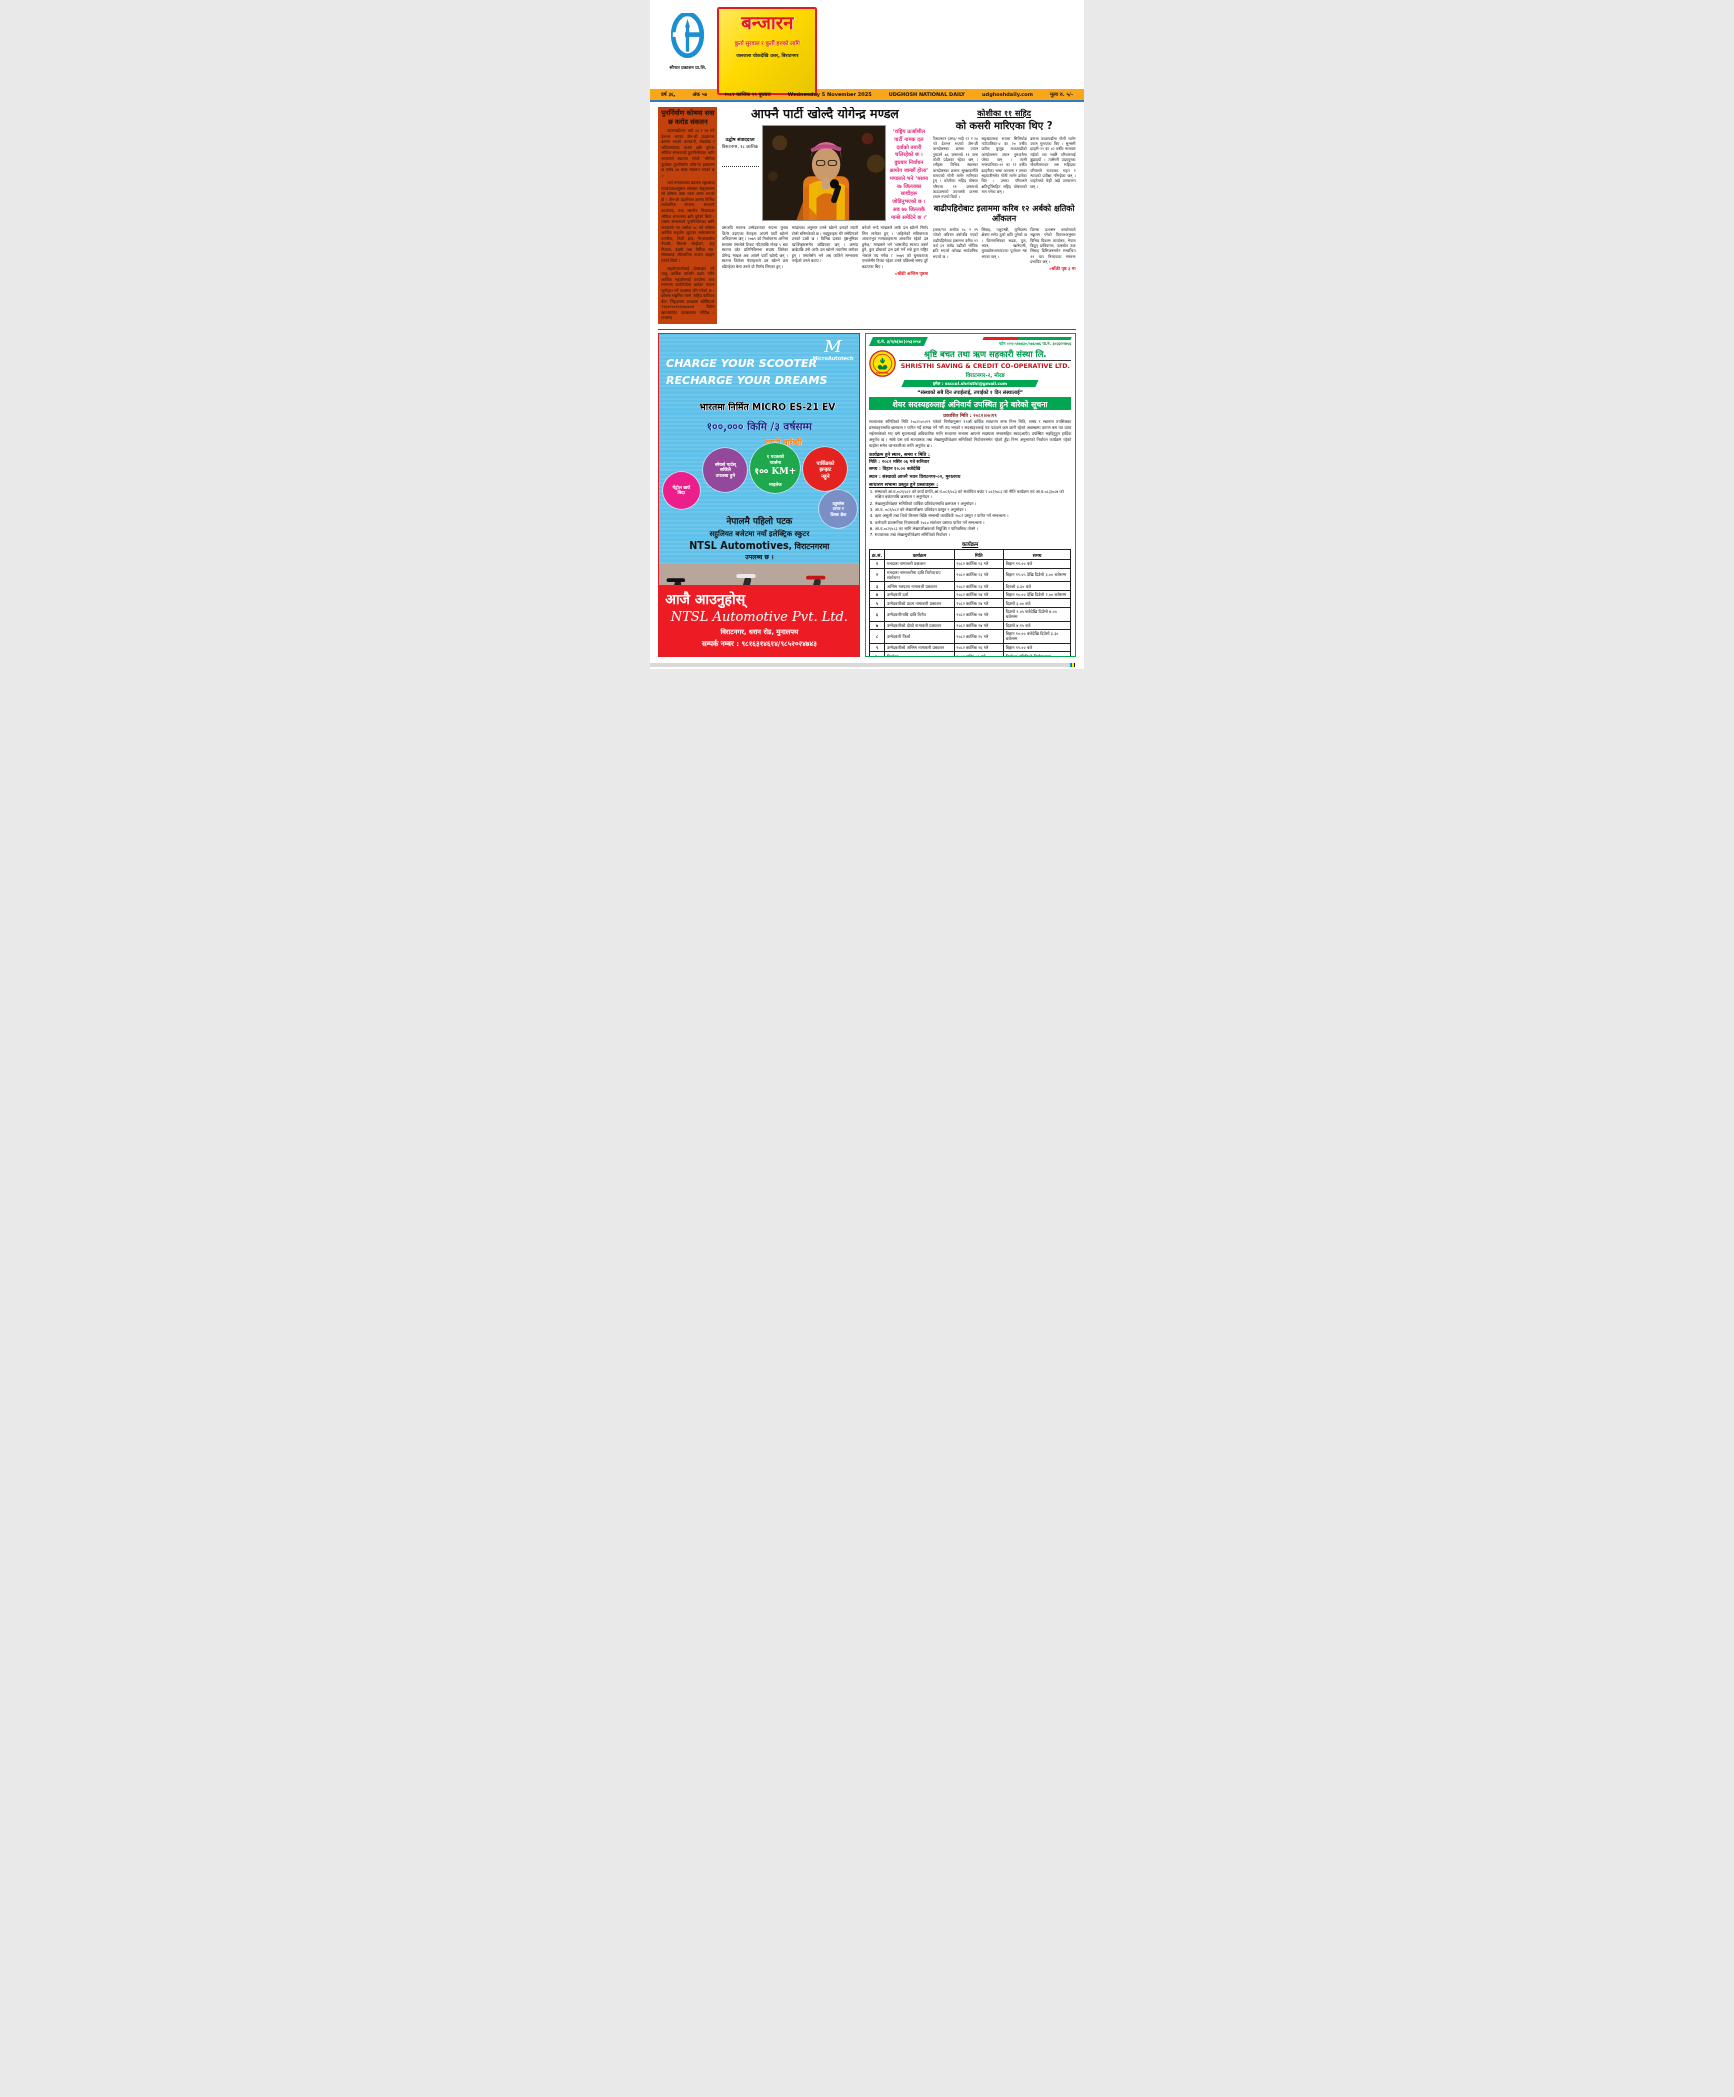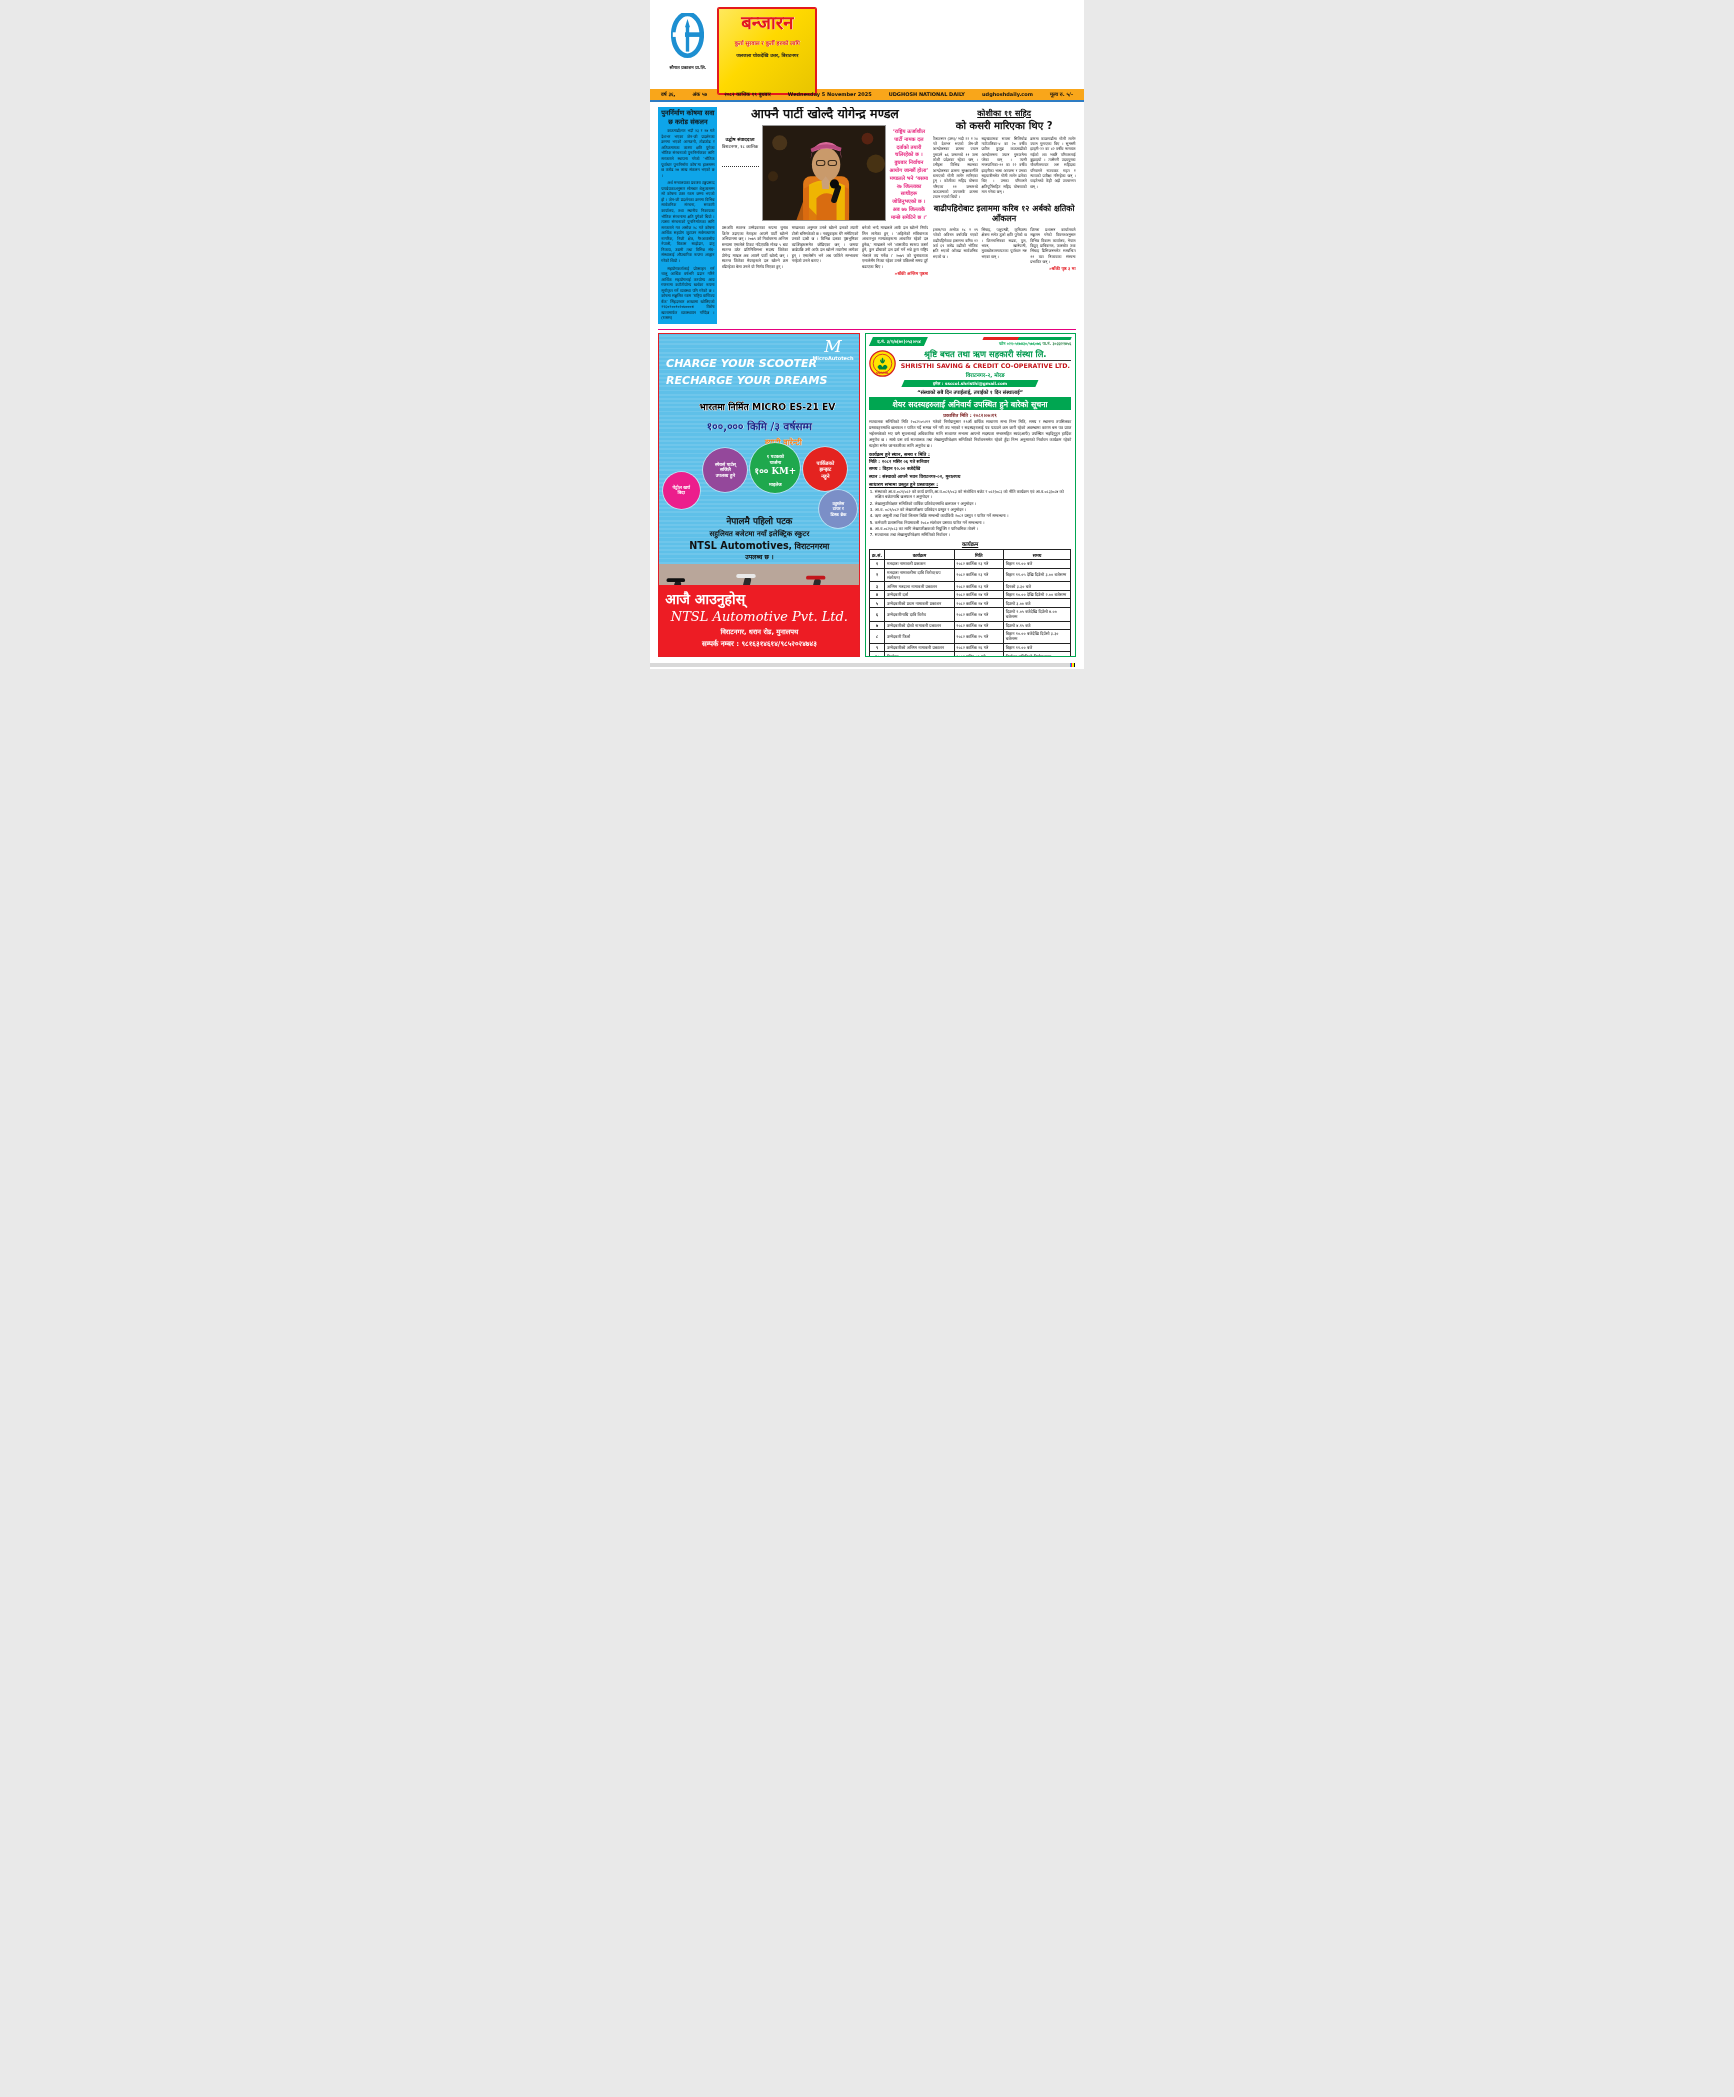--- a/index.html
+++ b/index.html
@@ -18,21 +18,21 @@
             outline:0.4px solid #e3191d;outline-offset:-2.9px;margin-top:2.5px;}
   .banj-title{font-size:18.5px;font-weight:bold;color:#e3191d;text-shadow:0.4px 0.4px 0 #fff;line-height:1;}
   .banj-l1{font-size:5.5px;font-weight:bold;color:#e3191d;text-shadow:0.4px 0.4px 0 #fff;margin-top:5.9px;}
   .banj-l2{font-size:4.8px;font-weight:bold;color:#222;margin-top:5px;}
   
   .datebar{height:10.5px;background:#f9a61a;display:flex;align-items:center;justify-content:space-between;
            padding:0 11px;font-size:5px;font-weight:bold;}
   .bluebar{height:2.9px;background:#2e7cc3;}
   
   .edit{display:flex;gap:4.2px;padding:4.2px 8.4px 0 8.4px;height:222px;box-sizing:border-box;}
-  .colL{width:59px;background:#0ea5e9;padding:2.9px 2.9px;box-sizing:border-box;overflow:hidden;}
+  .colL{width:59px;background:#c2410c;padding:2.9px 2.9px;box-sizing:border-box;overflow:hidden;}
   .colL h3{font-size:6.5px;line-height:1.25;text-align:center;margin:0 0 2.5px 0;}
   .body-sm{font-size:3.9px;line-height:1.42;text-align:justify;}
   .body-sm p{margin:0 0 2.1px 0;text-indent:5.9px;}
   .colC{flex:1;overflow:hidden;}
   .colC h1{font-size:12.6px;text-align:center;margin:0.8px 0 3.4px 0;line-height:1.1;}
   .midrow{display:flex;gap:3.4px;}
   .byline{width:37px;font-size:4.4px;text-align:center;padding-top:11px;}
   .byline .b1{font-weight:bold;font-size:4.8px;}
   .byline .b2{margin-top:1.7px;}
   .byline .dots{border-bottom:0.8px dotted #333;margin-top:17px;}

